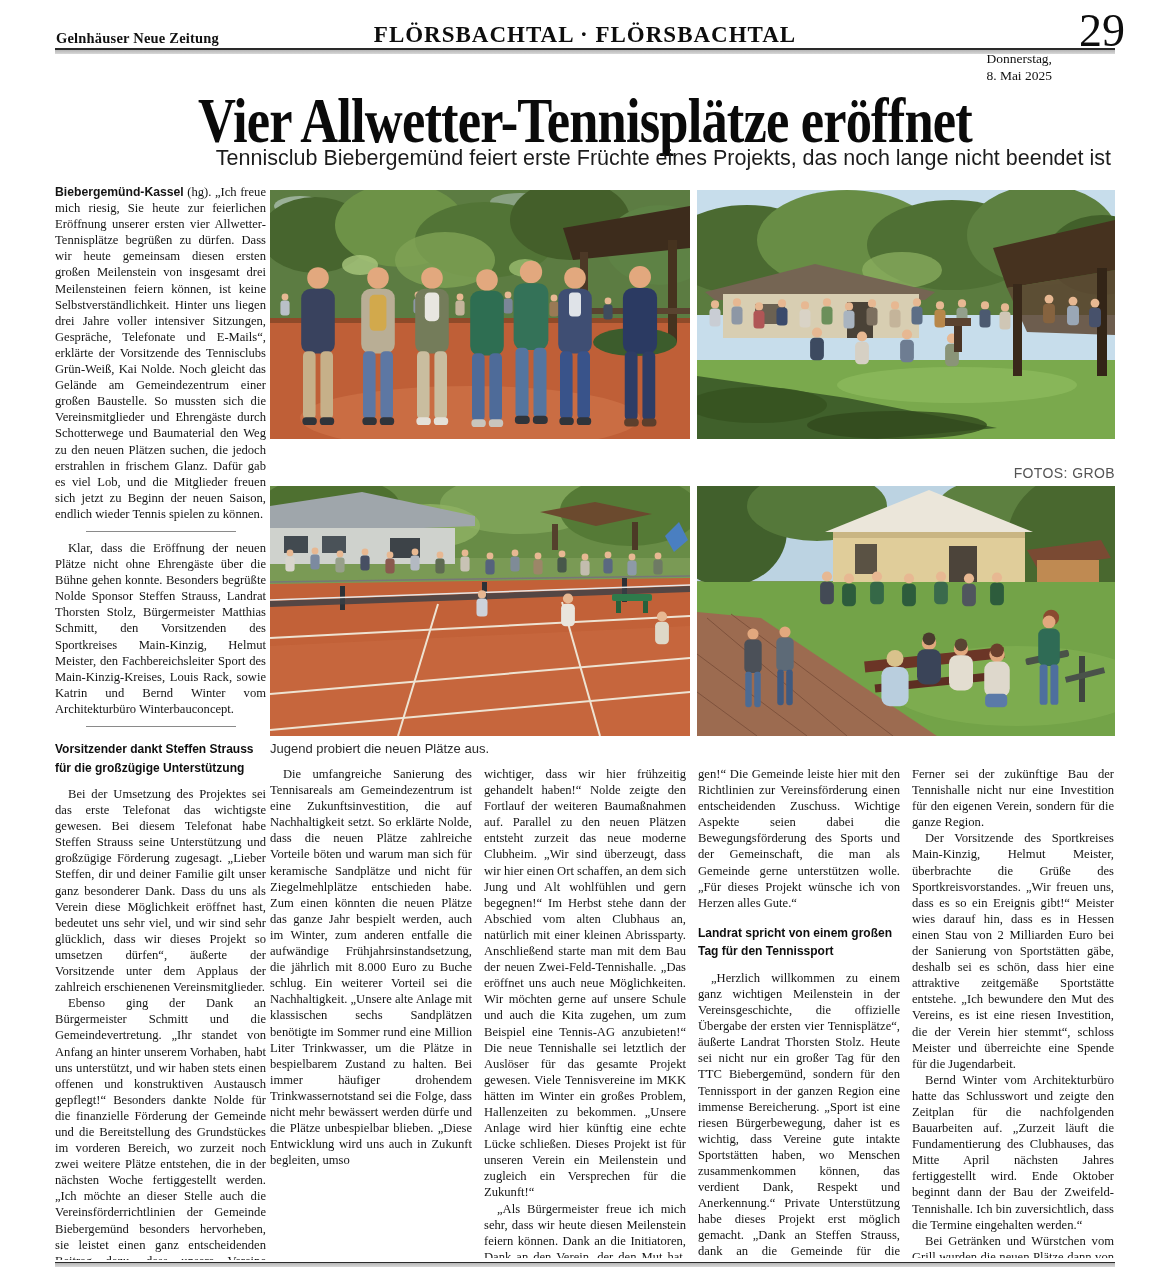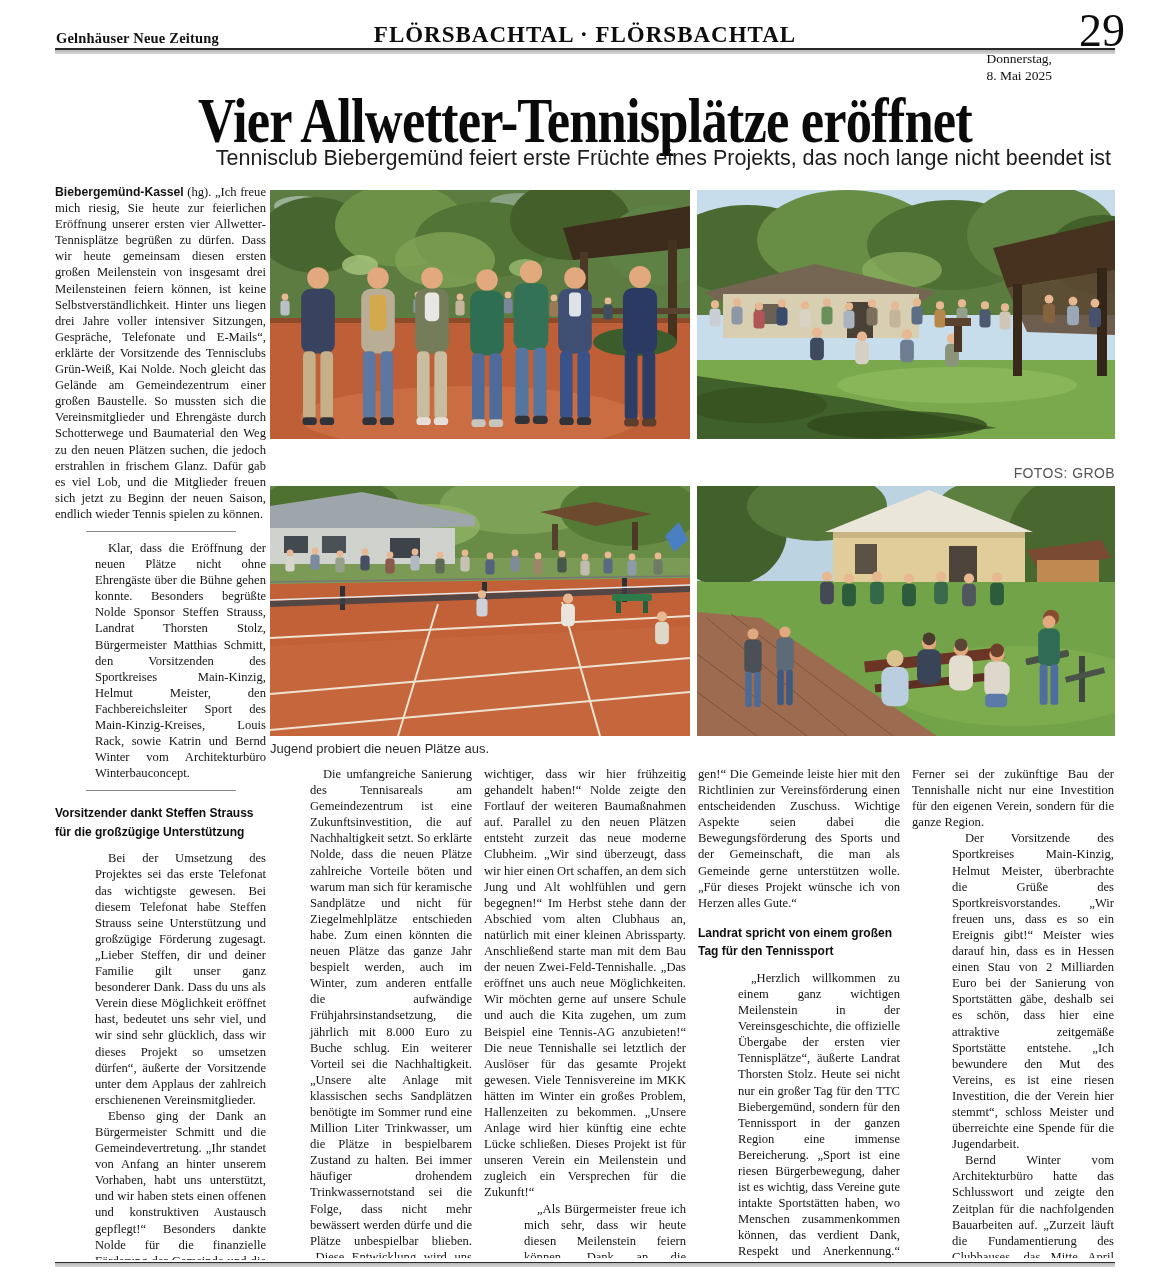--- a/index.html
+++ b/index.html
@@ -17,21 +17,21 @@
 
   
   .headline{position:absolute;left:0;right:0;top:84px;text-align:center;white-space:nowrap;}
   .headline span{display:inline-block;font-size:64px;font-weight:bold;letter-spacing:-1px;transform:scaleX(.82);transform-origin:center;color:#0a0a0a;}
   .subheadline{position:absolute;left:51px;width:1060px;top:146px;text-align:right;
                font-family:"Liberation Sans",sans-serif;font-size:21.5px;color:#1c1c1c;}
 
   
   .bodycol{position:absolute;text-align:justify;font-size:12.6px;line-height:16.1px;overflow:hidden;hyphens:auto;-webkit-hyphens:auto;}
   .bodycol p{margin:0;}
-  .bodycol p.ind{text-indent:13px;margin-left:40px;}
+  .bodycol p.ind{text-indent:13px;}
   .lead-bold{font-family:"Liberation Sans",sans-serif;font-weight:bold;font-size:12.2px;}
   .colsubhead{font-family:"Liberation Sans",sans-serif;font-weight:bold;font-size:12px;line-height:18.5px;
               color:#0e0e0e;margin:13px 0 9px 0;text-align:left;}
   .divider{width:150px;margin:9px auto 8px auto;border-top:1px solid #8a8a8a;height:0;}
 
   .left-col{left:55px;top:184px;width:211px;height:1076px;}
   .bcol{top:766px;width:202px;height:492px;}
   .bcol1{left:270px;} .bcol2{left:484px;} .bcol3{left:698px;} .bcol4{left:912px;}
 
   

